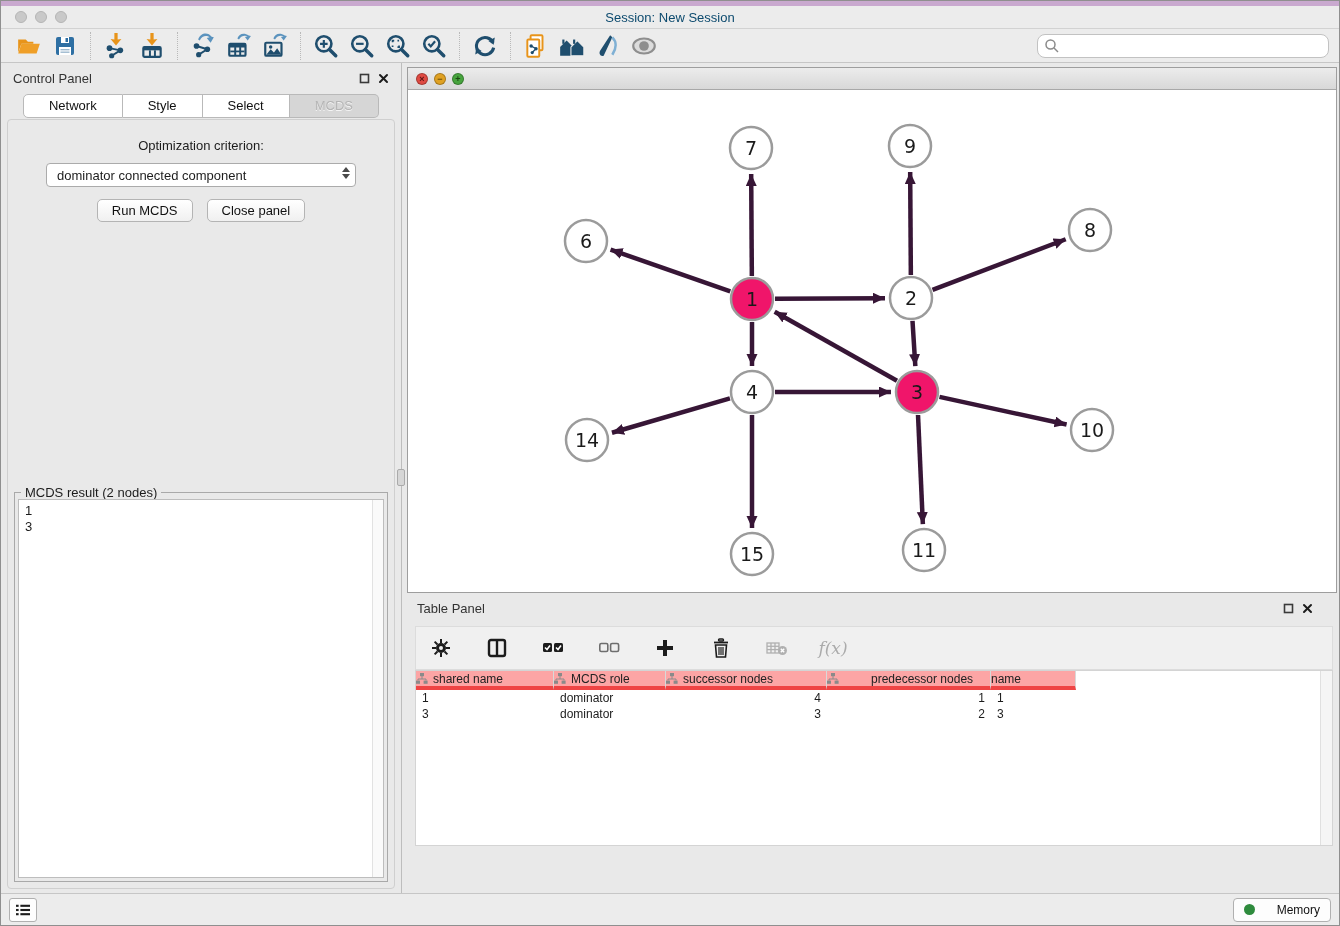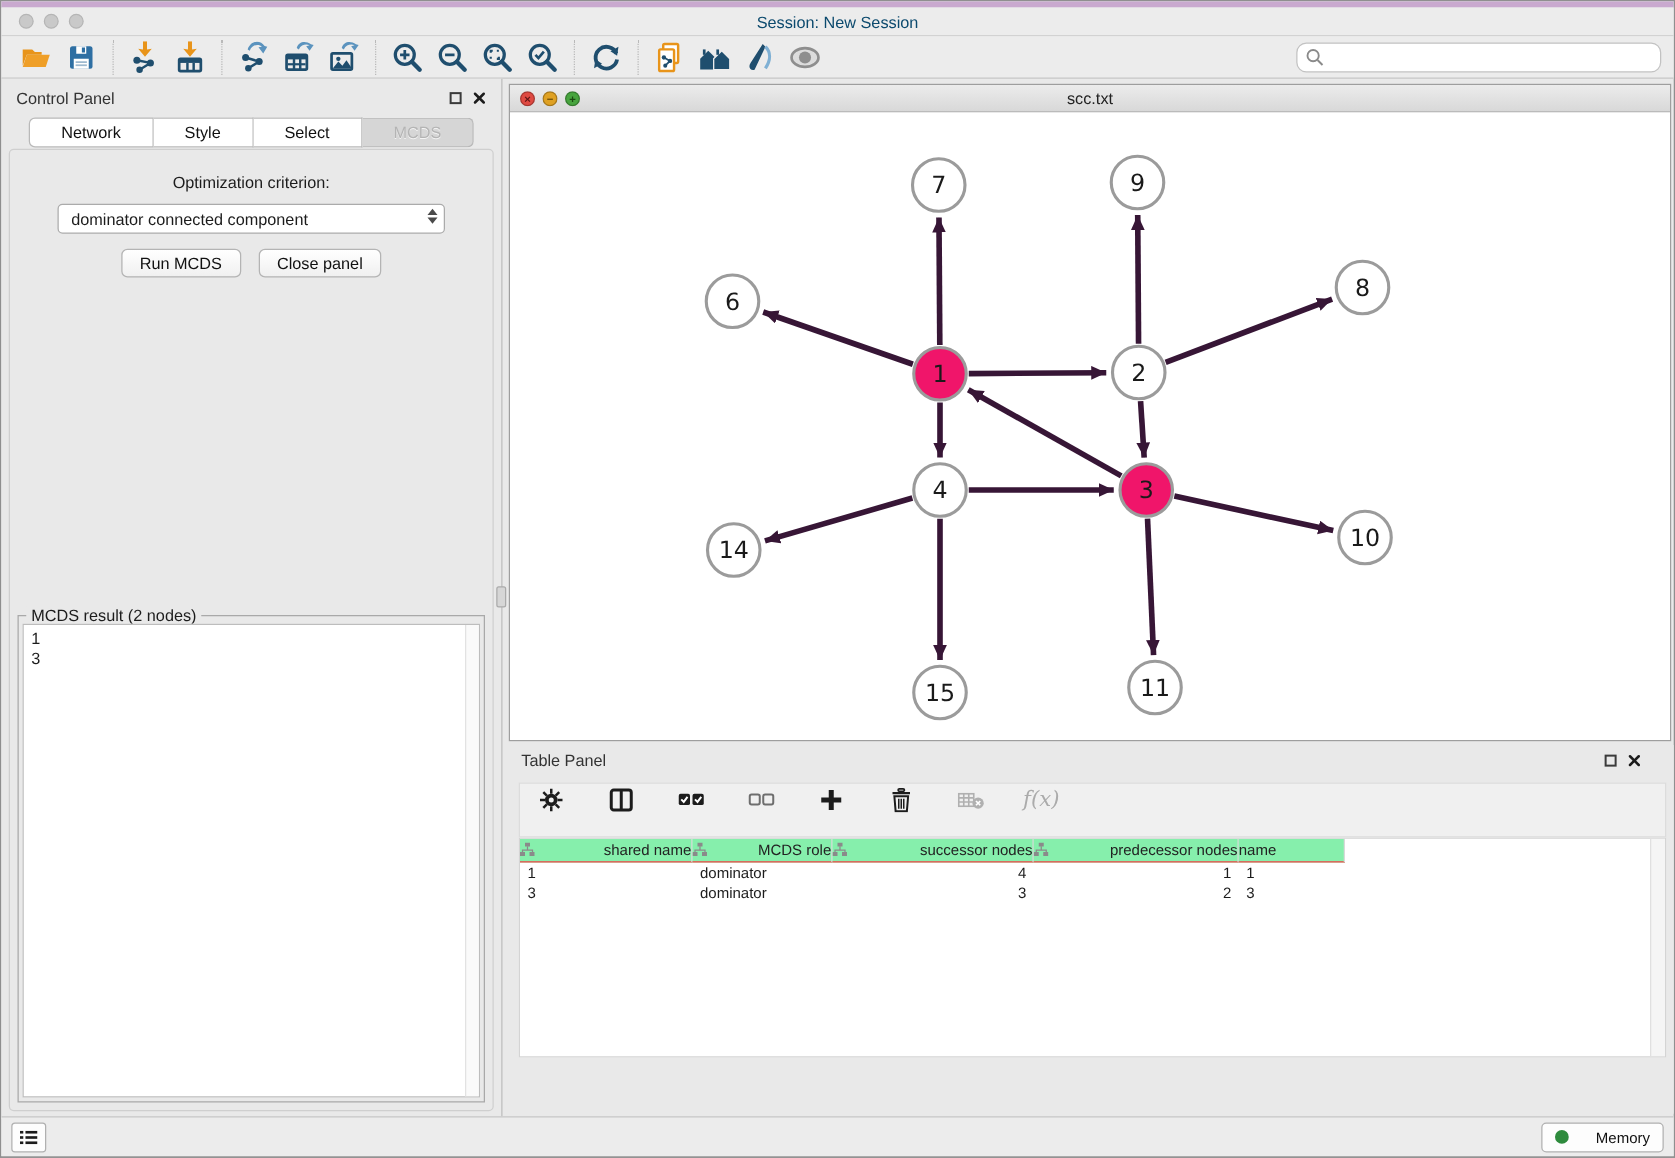--- a/index.html
+++ b/index.html
@@ -70,28 +70,28 @@
           font-size:9px;font-weight:bold;color:#5d1414;border:1px solid rgba(0,0,0,.25);}
   .nl-red{background:#df4a42;}
   .nl-yellow{background:#dfa123;color:#6b4d08;}
   .nl-green{background:#47a43e;color:#1c4a12;}
   .net-title{position:absolute;left:0;right:0;text-align:center;font-size:13px;color:#222;}
   .net-canvas{position:relative;width:100%;height:502px;background:#fff;}
   
   .table-panel{position:absolute;left:406px;top:595px;width:934px;height:295px;background:#e9e9e9;}
   .tp-head{display:flex;align-items:center;justify-content:space-between;padding:5px 28px 2px 10px;}
   .tp-toolbar{position:absolute;left:8px;right:8px;top:30px;height:44px;background:#f0f0f0;
-              border:1px solid #dcdcdc;display:flex;gap:30px;padding:0 12px;}
+              border:1px solid #dcdcdc;display:flex;align-items:center;gap:30px;padding:0 12px;}
   .tp-ibtn{width:26px;height:26px;display:flex;align-items:center;justify-content:center;background:none;border:none;padding:0;}
   .fx{font-family:"DejaVu Serif",serif;font-style:italic;font-size:17px;color:#ababab;}
   .tbl-area{position:absolute;left:8px;right:8px;top:74px;bottom:45px;background:#fff;
             border:1px solid #d4d4d4;overflow:hidden;}
   .thead{display:flex;height:19px;}
-  .th{display:flex;align-items:center;justify-content:space-between;gap:5px;background:#86efac;
-      border-right:1px solid #d9d9d9;border-bottom:1px solid #ef4444;font-size:12px;color:#222;}
+  .th{display:flex;align-items:center;justify-content:flex-start;gap:5px;background:#fca5a5;
+      border-right:1px solid #d9d9d9;border-bottom:4px solid #ef4444;font-size:12px;color:#222;}
   .trow{display:flex;height:16px;}
   .td{font-size:12px;line-height:16px;padding:0 6px;overflow:hidden;white-space:nowrap;}
   .tbl-vscroll{position:absolute;right:0;top:0;bottom:0;width:12px;background:#f5f5f5;border-left:1px solid #e0e0e0;}
   .tp-footer{position:absolute;left:0;right:0;bottom:0;height:45px;display:flex;align-items:center;justify-content:center;}
   
   .statusbar{position:absolute;left:0;bottom:0;width:100%;height:32px;background:#ececec;
              border-top:1px solid #c6c6c6;display:flex;align-items:center;padding:0 8px;}
   .list-btn{width:28px;height:24px;background:#fdfdfd;border:1px solid #b0b0b0;border-radius:3px;
             display:flex;align-items:center;justify-content:center;}
   .memory-btn{margin-left:auto;height:24px;background:#fdfdfd;border:1px solid #b0b0b0;border-radius:4px;
@@ -307,21 +307,20 @@
   </div>
   <div class="splitter-grip"></div>
 
   <div class="net-window">
     <div class="net-titlebar">
       <div class="net-lights">
         <span class="nlight nl-red">×</span>
         <span class="nlight nl-yellow">−</span>
         <span class="nlight nl-green">+</span>
       </div>
-      <div class="net-title">scc.txt</div>
     </div>
     <div class="net-canvas">
       <svg id="graph-svg" width="928" height="502" viewBox="0 0 928 502">
         <defs>
           <marker id="arrow" markerUnits="userSpaceOnUse" markerWidth="16" markerHeight="14" refX="12" refY="5.5" orient="auto">
             <path d="M0,0 L12,5.5 L0,11 Z" fill="#371636"></path>
           </marker>
         </defs>
         <g id="edge-layer">
             <line x1="343.84768545925334" y1="186.0005043472541" x2="343.1721816547571" y2="83.99942986832144" stroke="#371636" stroke-width="4.5" marker-end="url(#arrow)"></line>

